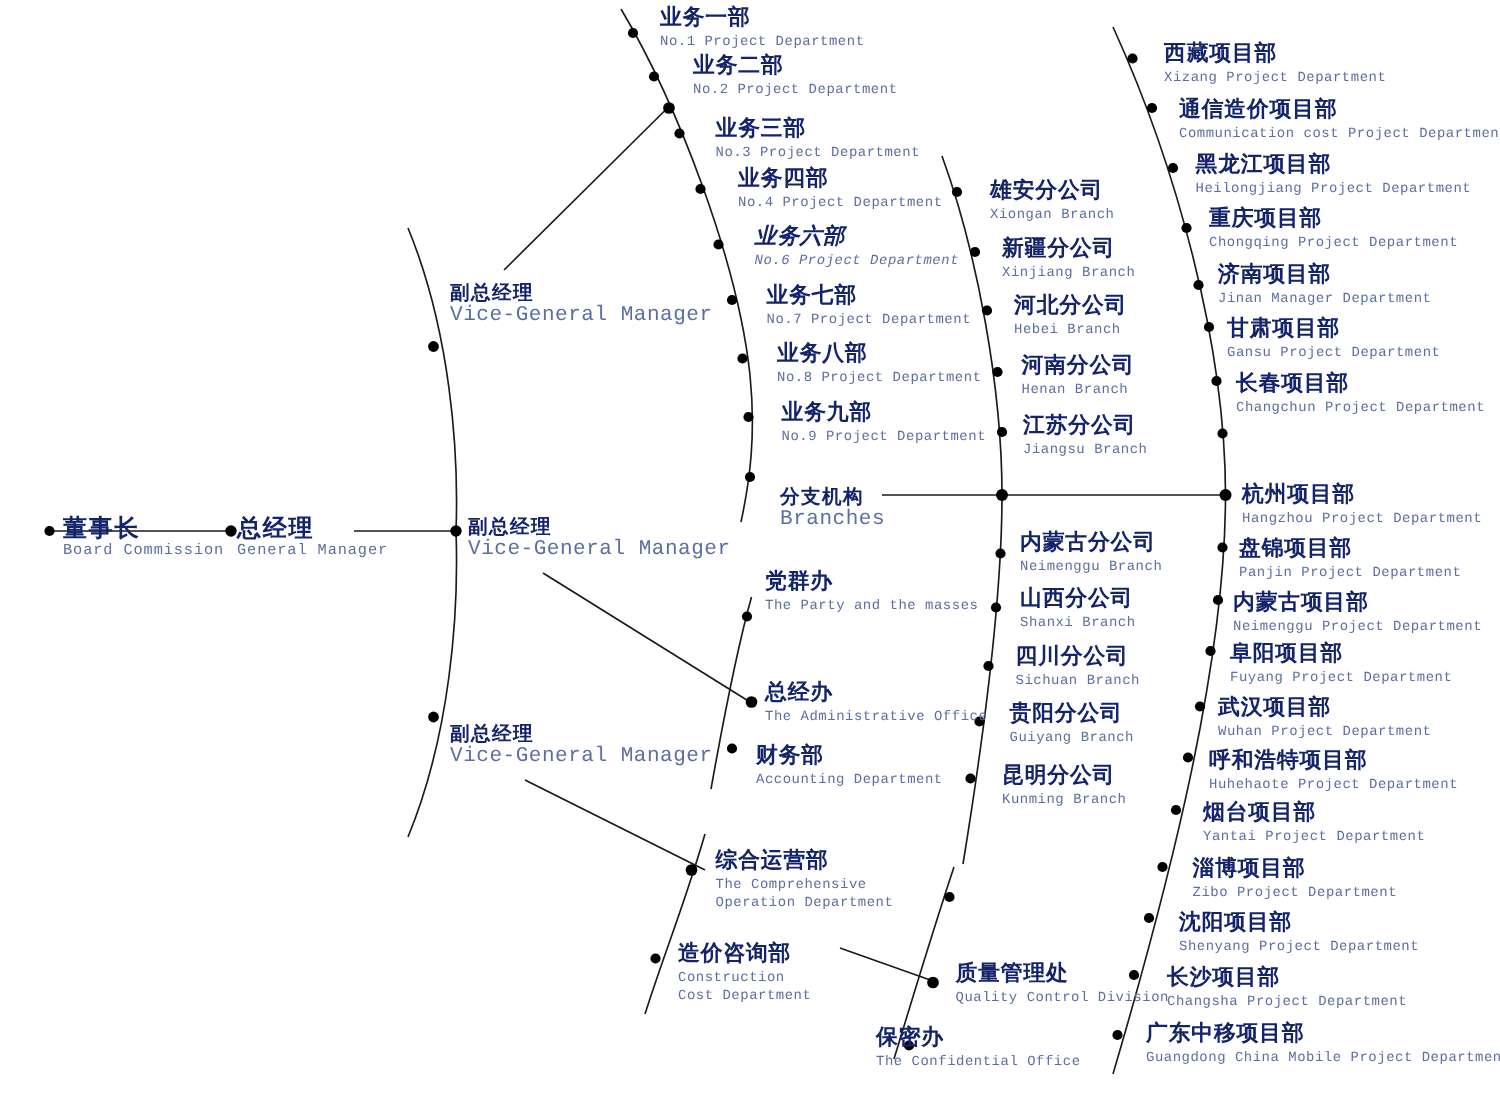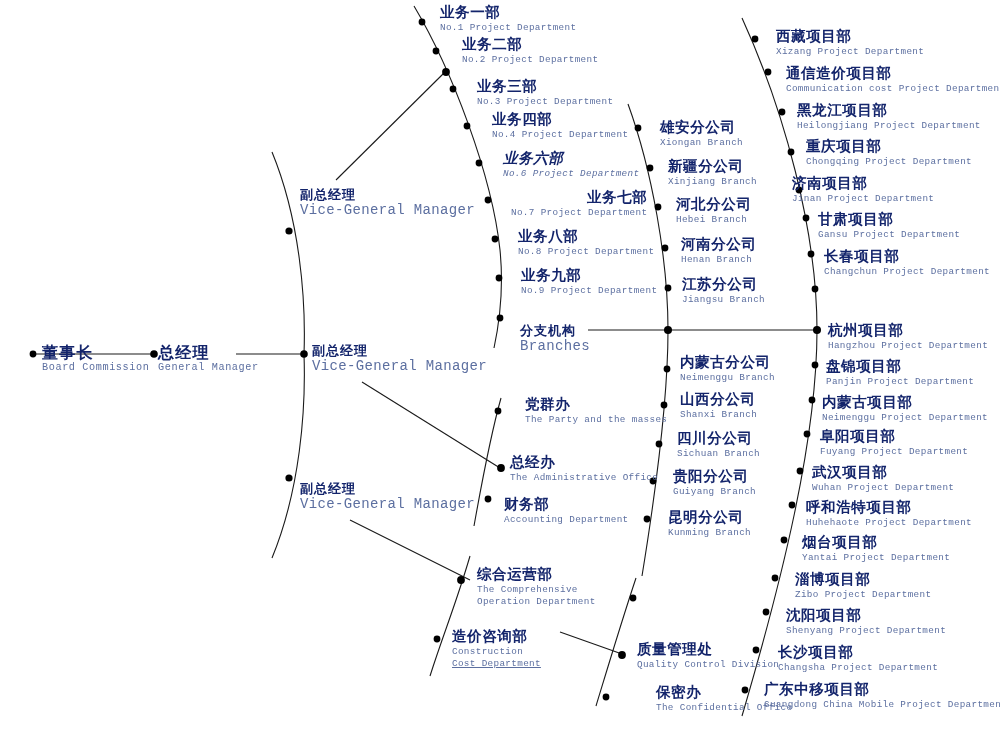--- a/index.html
+++ b/index.html
@@ -177,62 +177,62 @@
     <div class="en">No.3 Project Department</div>
   </div>
   <div class="node" style="left:492px;top:111px;">
     <div class="cn">业务四部</div>
     <div class="en">No.4 Project Department</div>
   </div>
   <div class="node" style="left:503px;top:150px;font-style:italic;">
     <div class="cn">业务六部</div>
     <div class="en">No.6 Project Department</div>
   </div>
-  <div class="node" style="left:511px;top:189px;text-align:right;">
+  <div class="node" style="left:511px;top:189px;">
     <div class="cn">业务七部</div>
     <div class="en">No.7 Project Department</div>
   </div>
   <div class="node" style="left:518px;top:228px;">
     <div class="cn">业务八部</div>
     <div class="en">No.8 Project Department</div>
   </div>
   <div class="node" style="left:521px;top:267px;">
     <div class="cn">业务九部</div>
     <div class="en">No.9 Project Department</div>
   </div>
 
-  <div class="node" style="left:510px;top:396px;margin-left:15px;">
+  <div class="node" style="left:510px;top:380px;">
     <div class="cn">党群办</div>
     <div class="en">The Party and the masses</div>
   </div>
   <div class="node" style="left:510px;top:454px;">
     <div class="cn">总经办</div>
     <div class="en">The Administrative Office</div>
   </div>
   <div class="node" style="left:504px;top:496px;">
     <div class="cn">财务部</div>
     <div class="en">Accounting Department</div>
   </div>
 
   <div class="node" style="left:477px;top:566px;">
     <div class="cn">综合运营部</div>
     <div class="en">The Comprehensive</div>
     <div class="en" style="margin-top:0;">Operation Department</div>
   </div>
   <div class="node" style="left:452px;top:628px;">
     <div class="cn">造价咨询部</div>
     <div class="en">Construction</div>
-    <div class="en" style="margin-top:0;text-decoration:underline;">Cost Department</div>
+    <div class="en" style="margin-top:0;">Cost Department</div>
   </div>
 
   <div class="node" style="left:637px;top:641px;">
     <div class="cn">质量管理处</div>
     <div class="en">Quality Control Division</div>
   </div>
-  <div class="node" style="left:656px;top:684px;">
+  <div class="node" style="left:584px;top:684px;">
     <div class="cn">保密办</div>
     <div class="en">The Confidential Office</div>
   </div>
 
   <div class="node" style="left:660px;top:119px;">
     <div class="cn">雄安分公司</div>
     <div class="en">Xiongan Branch</div>
   </div>
   <div class="node" style="left:668px;top:158px;">
     <div class="cn">新疆分公司</div>
@@ -280,23 +280,23 @@
     <div class="en">Communication cost Project Department</div>
   </div>
   <div class="node" style="left:797px;top:102px;">
     <div class="cn">黑龙江项目部</div>
     <div class="en">Heilongjiang Project Department</div>
   </div>
   <div class="node" style="left:806px;top:138px;">
     <div class="cn">重庆项目部</div>
     <div class="en">Chongqing Project Department</div>
   </div>
-  <div class="node" style="left:792px;top:175px;">
+  <div class="node" style="left:812px;top:175px;">
     <div class="cn">济南项目部</div>
-    <div class="en">Jinan Project Department</div>
+    <div class="en">Jinan Manager Department</div>
   </div>
   <div class="node" style="left:818px;top:211px;">
     <div class="cn">甘肃项目部</div>
     <div class="en">Gansu Project Department</div>
   </div>
   <div class="node" style="left:824px;top:248px;">
     <div class="cn">长春项目部</div>
     <div class="en">Changchun Project Department</div>
   </div>
   <div class="node" style="left:828px;top:322px;">

